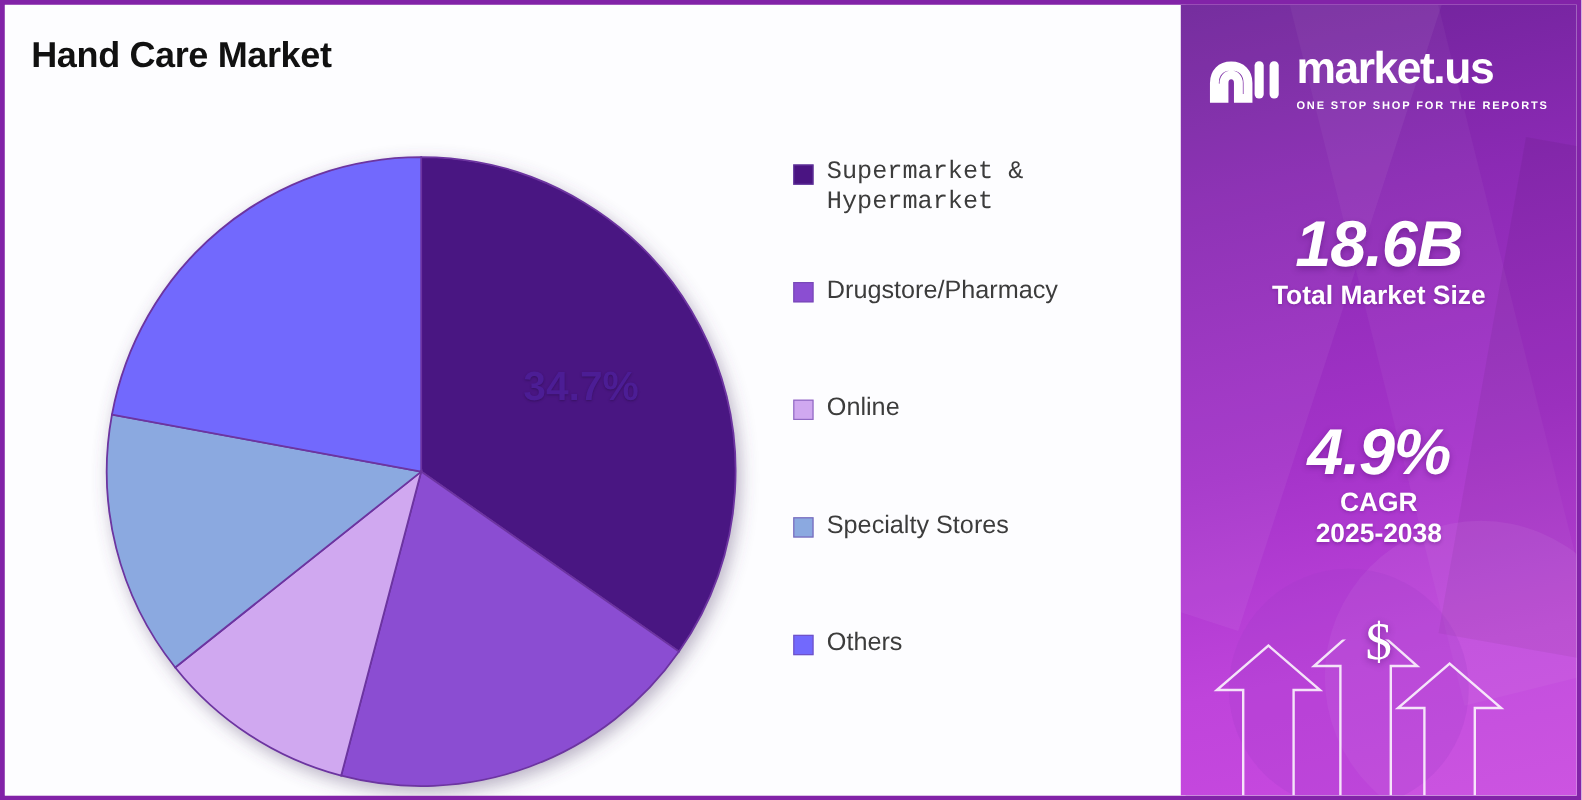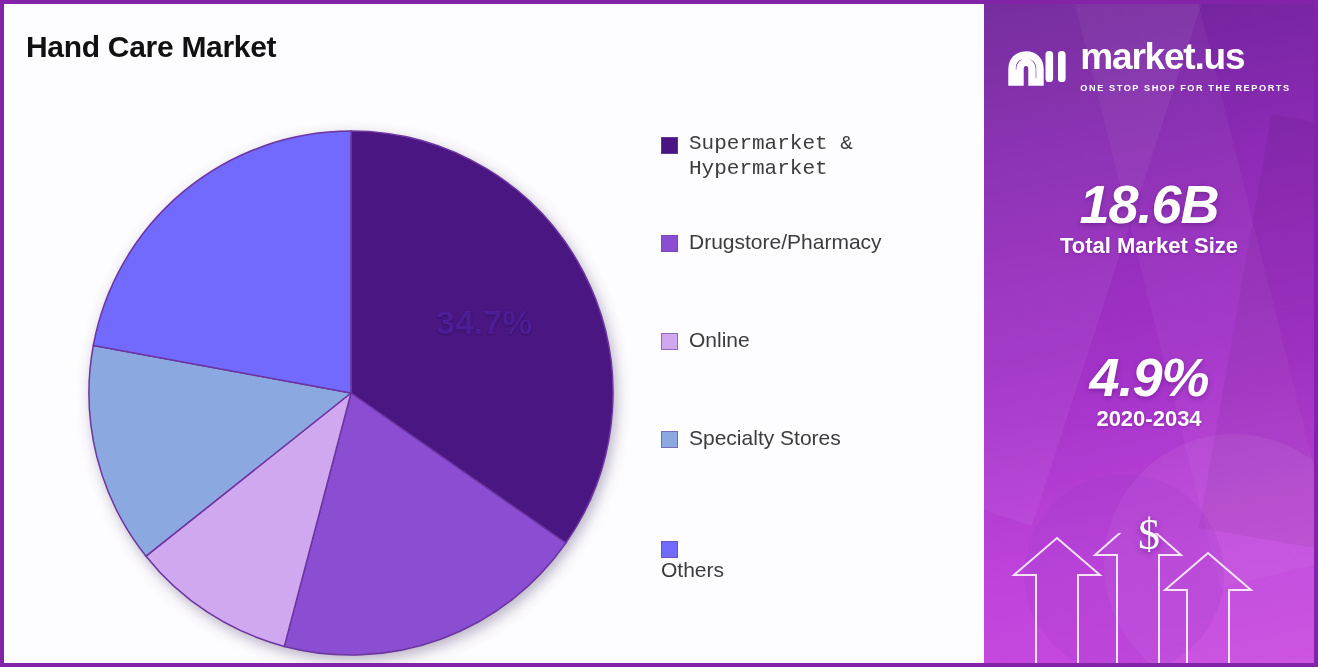--- a/index.html
+++ b/index.html
@@ -134,21 +134,21 @@
       <div class="legend-item" style="top:196px;">
         <span class="legend-swatch" style="background:#d0a8f0;"></span>
         <span class="legend-label">Online</span>
       </div>
 
       <div class="legend-item" style="top:294px;justify-content:flex-end;">
         <span class="legend-swatch" style="background:#8ba9e0;"></span>
         <span class="legend-label">Specialty Stores</span>
       </div>
 
-      <div class="legend-item" style="top:404px;flex-direction:column;">
+      <div class="legend-item" style="top:392px;">
         <span class="legend-swatch" style="background:#7269fd;"></span>
         <span class="legend-label">Others</span>
       </div>
 
     </div>
   </div>
 
   <div id="side-panel">
 
     <div class="bg-streak s1"></div>
@@ -172,21 +172,22 @@
       </div>
     </div>
 
     <div class="stat-block" id="stat-market">
       <div class="stat-value">18.6B</div>
       <div class="stat-caption">Total Market Size</div>
     </div>
 
     <div class="stat-block" id="stat-cagr">
       <div class="stat-value">4.9%</div>
-      <div class="stat-caption">2020-2034</div>
+      <div class="stat-caption">CAGR</div>
+      <div class="stat-caption">2025-2038</div>
     </div>
 
     <div id="dollar-sign">$</div>
 
     <svg id="arrows" viewBox="0 0 330 130" preserveAspectRatio="none">
       <g fill="none" stroke="#ffffff" stroke-opacity="0.85" stroke-width="2">
         <path d="M52 130 L52 42 L30 42 L73 5 L116 42 L94 42 L94 130"></path>
         <path d="M133 130 L133 22 L111 22 L154 -16 L197 22 L175 22 L175 130"></path>
         <path d="M203 130 L203 57 L181 57 L224 20 L267 57 L245 57 L245 130"></path>
       </g>

